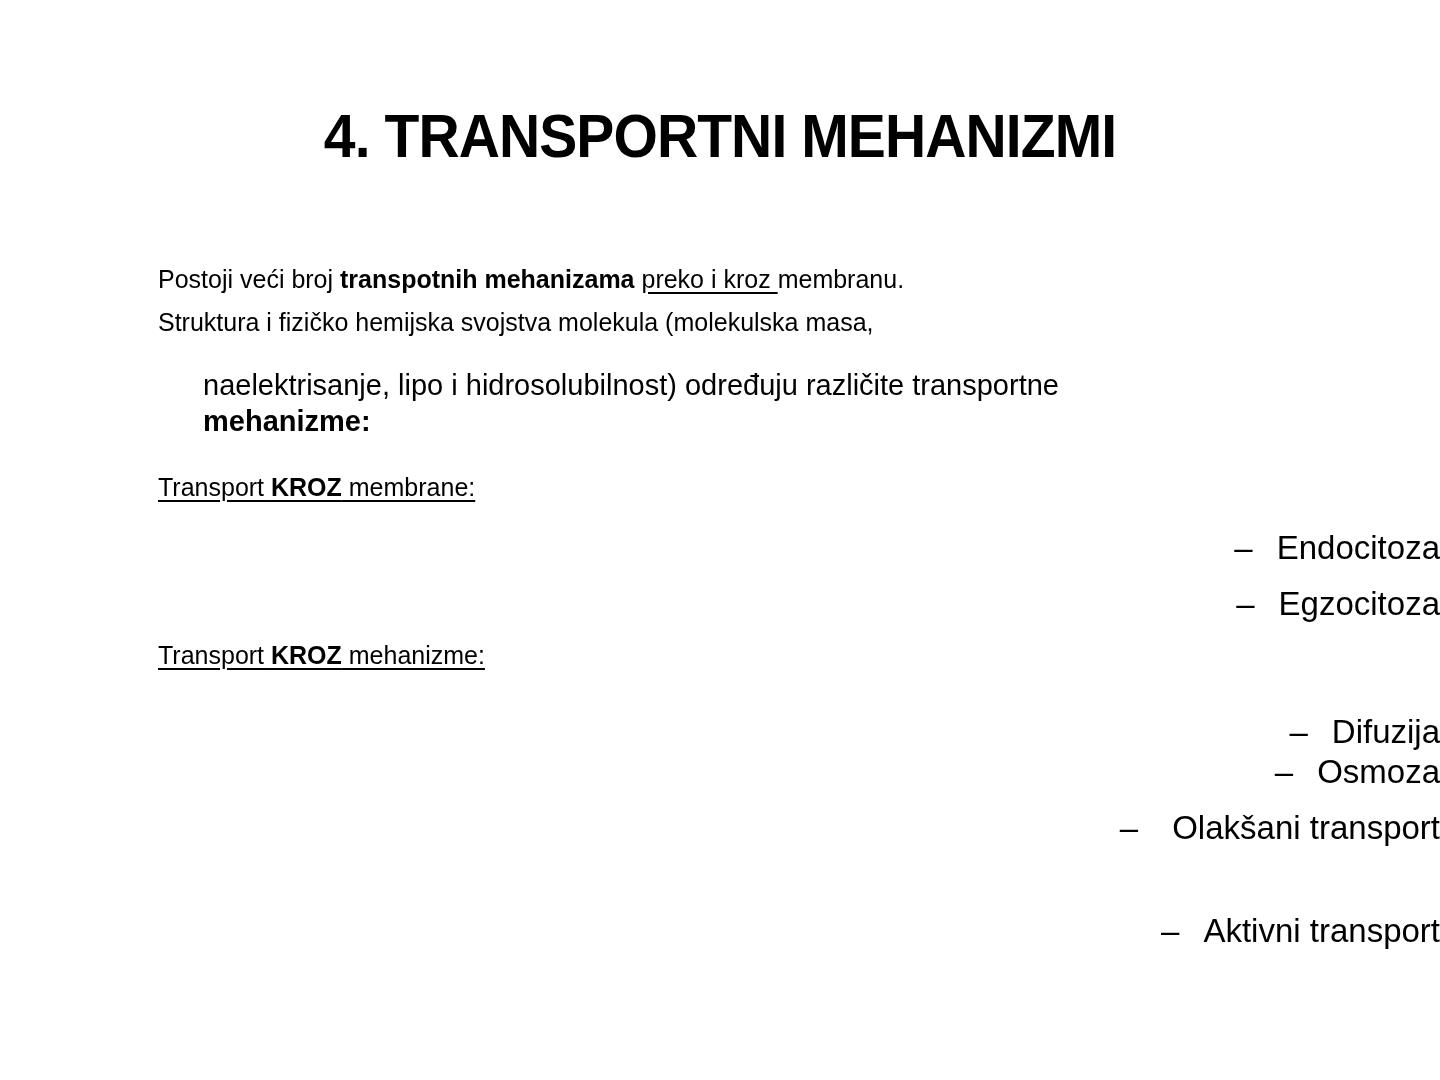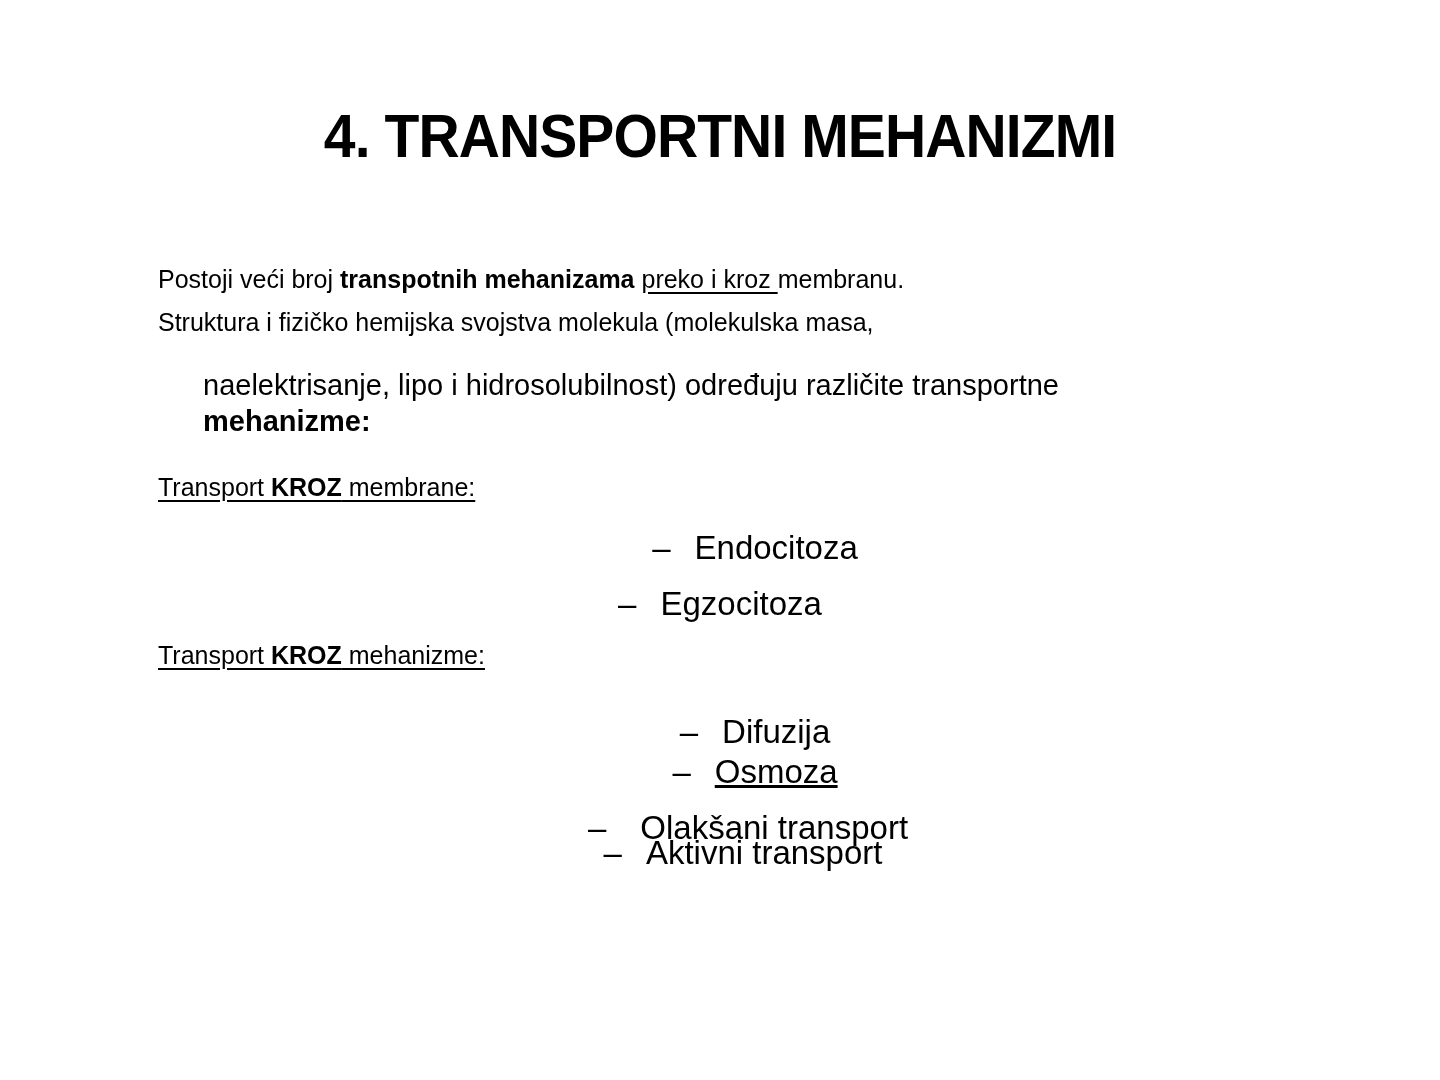--- a/index.html
+++ b/index.html
@@ -4,21 +4,21 @@
 <style>
   html, body { margin:0; padding:0; }
   body { width:1440px; height:1080px; background:#ffffff; position:relative; overflow:hidden;
          font-family:"Liberation Sans", "DejaVu Sans", sans-serif; color:#000; }
   .title { position:absolute; top:100px; left:0; width:1440px; text-align:center;
            font-size:62px; font-weight:bold; letter-spacing:-1px; transform:scaleX(0.92); }
   .line { position:absolute; left:158px; font-size:25px; transform-origin:left center; white-space:nowrap; }
   .cont { position:absolute; left:203px; font-size:29px; white-space:nowrap; }
   .u { text-decoration:underline; text-underline-offset:4px; }
   .b { font-weight:bold; }
-  .sub { position:absolute; left:0; width:1440px; text-align:center; font-size:33px; white-space:nowrap; }
+  .sub { position:absolute; left:0; width:1440px; text-align:right; font-size:33px; white-space:nowrap; }
   .dash { display:inline-block; margin-right:24px; }
 </style>
 </head>
 <body>
 
 <div class="title">4. TRANSPORTNI MEHANIZMI</div>
 
 <div class="line" style="top:265px;">
   <span>Postoji veći broj </span><span class="b">transpotnih mehanizama</span><span> </span><span class="u">preko i kroz </span><span>membranu.</span>
 </div>
@@ -38,21 +38,21 @@
   <span class="dash">–</span><span>Egzocitoza</span>
 </div>
 
 <div class="line u" style="top:641px;">
   <span>Transport </span><span class="b">KROZ</span><span> mehanizme:</span>
 </div>
 
 <div class="sub" style="top:697px; padding-left:70px; box-sizing:border-box;margin-top:16px;">
   <span class="dash">–</span><span>Difuzija</span>
 </div>
-<div class="sub" style="top:753px; padding-left:70px; box-sizing:border-box;text-decoration:underline;">
+<div class="sub" style="top:753px; padding-left:70px; box-sizing:border-box;">
   <span class="dash">–</span><span>Osmoza</span>
 </div>
 <div class="sub" style="top:809px; padding-left:56px; box-sizing:border-box;">
   <span class="dash" style="margin-right:34px;">–</span><span>Olakšani transport</span>
 </div>
-<div class="sub" style="top:834px; padding-left:46px; box-sizing:border-box;">
+<div class="sub" style="top:912px; padding-left:46px; box-sizing:border-box;">
   <span class="dash">–</span><span>Aktivni transport</span>
 </div>
 
 </body></html>

